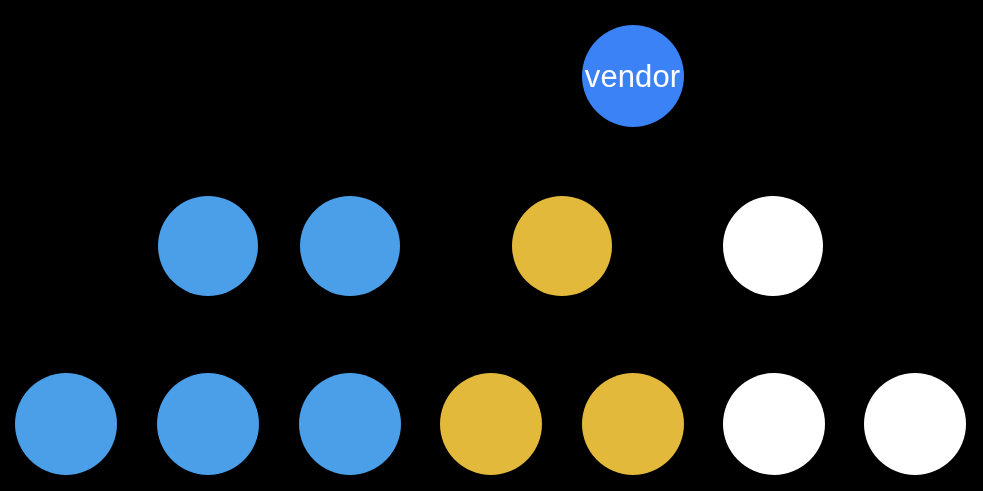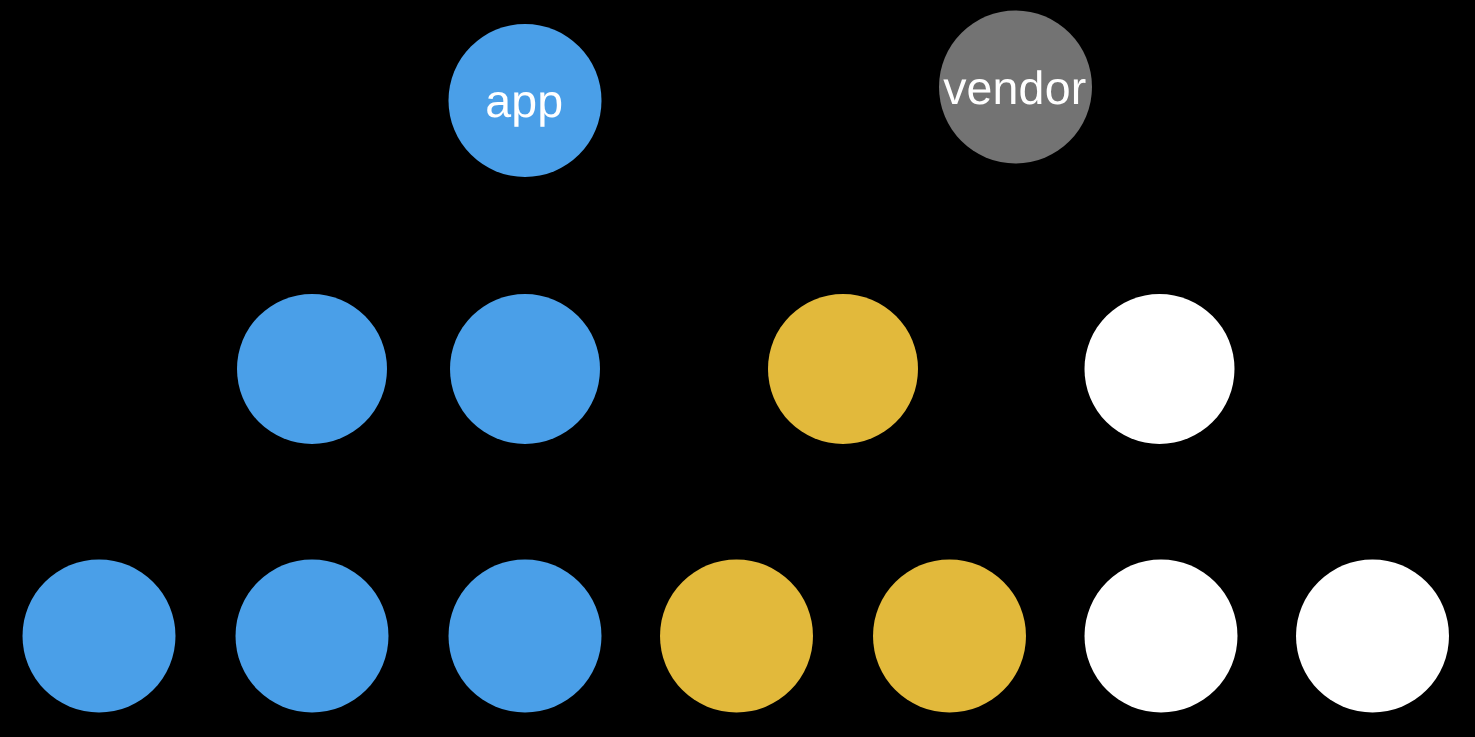--- a/index.html
+++ b/index.html
@@ -39,24 +39,21 @@
   }
   .node-label:empty {
     display: none;
   }
 </style>
 </head>
 <body style="background: rgb(0, 0, 0);">
 
 <div id="canvas" style="width: 983px; height: 491px; background: rgb(0, 0, 0);">
     <div style="position: absolute; left: 0px; top: 0px; width: 100%; height: 100%;">
-      <div class="node" style="left: 298.5px; top: 16px; width: 102px; height: 102px; background: rgb(74, 159, 232);">
-        <span class="node-label" style="color: rgb(255, 255, 255);">app</span>
-      </div>
-      <div class="node" style="left: 581.5px; top: 7px; width: 102px; height: 102px; background: #737373; margin-left: 44px;">
+      <div class="node" style="left: 581.5px; top: 25px; width: 102px; height: 102px; background: #3b82f6;">
         <span class="node-label" style="color: rgb(255, 255, 255);">vendor</span>
       </div>
     </div>
     <div style="position: absolute; left: 0px; top: 0px; width: 100%; height: 100%;">
       <div class="node" style="left: 157.5px; top: 196px; width: 100px; height: 100px; background: rgb(74, 159, 232);"></div>
       <div class="node" style="left: 299.5px; top: 196px; width: 100px; height: 100px; background: rgb(74, 159, 232);"></div>
       <div class="node" style="left: 511.5px; top: 196px; width: 100px; height: 100px; background: rgb(226, 185, 59);"></div>
       <div class="node" style="left: 723px; top: 196px; width: 100px; height: 100px; background: rgb(255, 255, 255);"></div>
     </div>
     <div style="position: absolute; left: 0px; top: 0px; width: 100%; height: 100%;">

